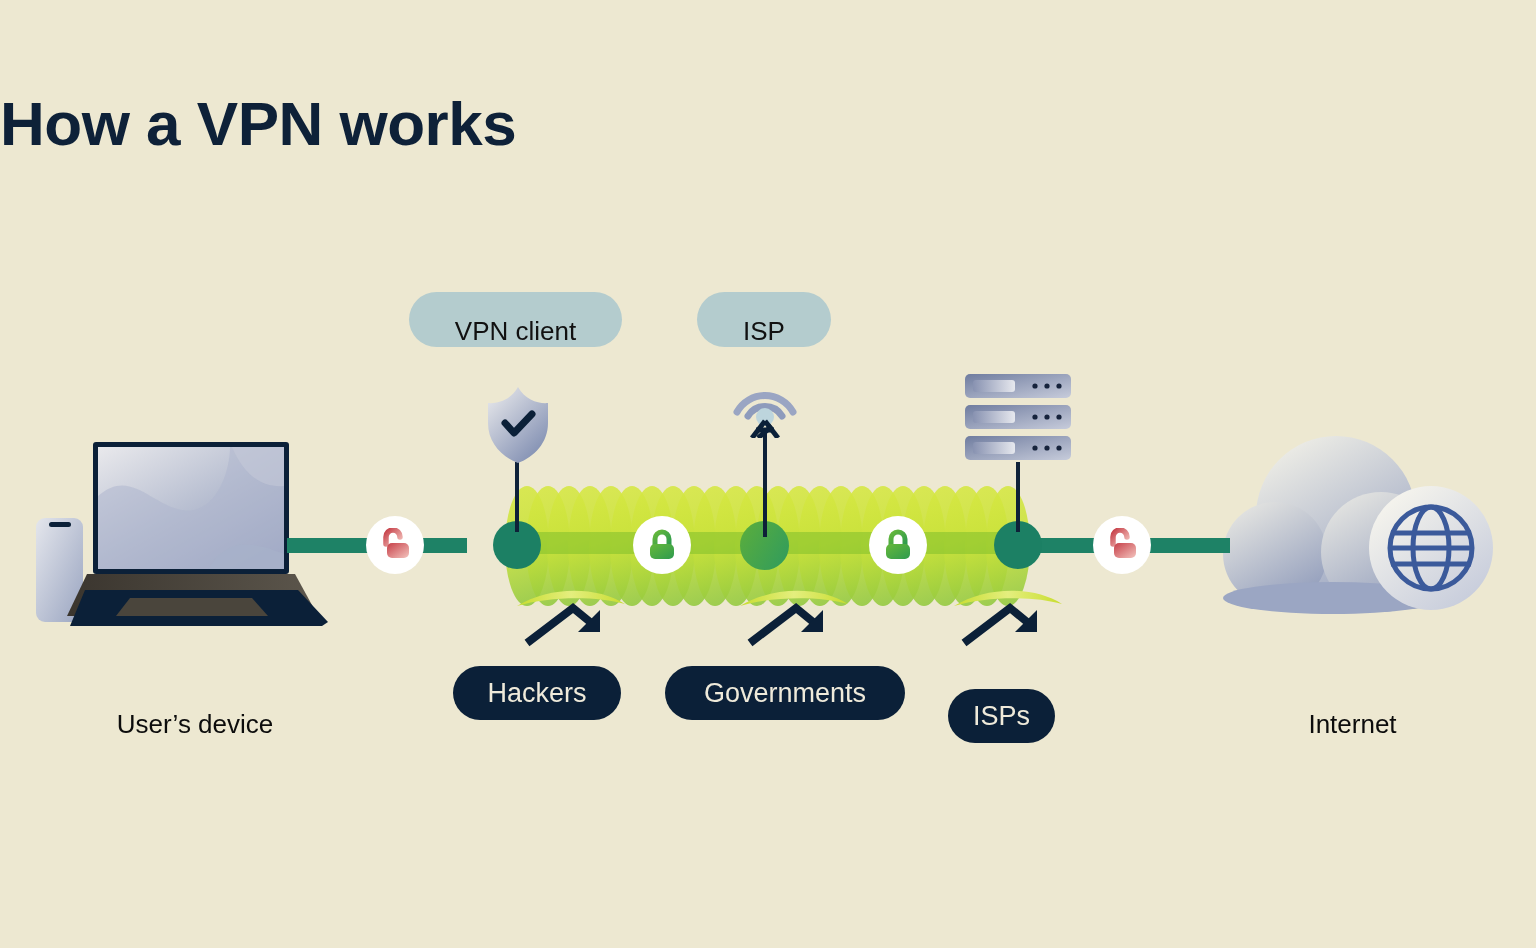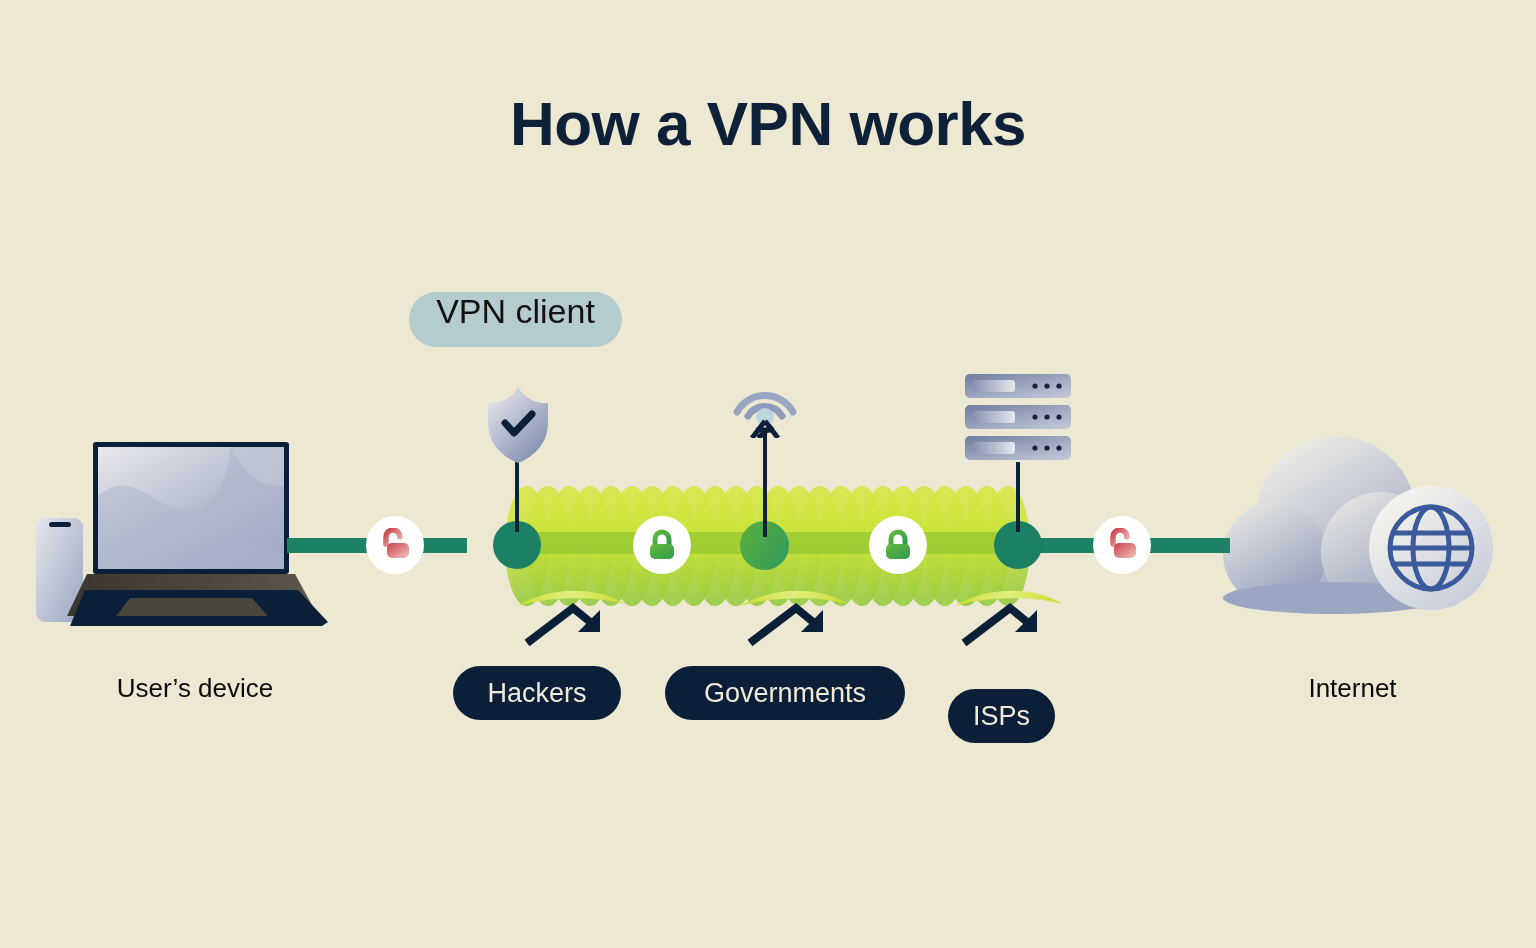--- a/index.html
+++ b/index.html
@@ -18,37 +18,36 @@
     left: 0; top: 0;
     width: 1536px;
     height: 948px;
   }
 
   
   .title {
     position: absolute;
     left: 0; top: 88px;
     width: 1536px;
-    text-align: center;
     font-size: 62px;
     font-weight: bold;
     color: #0E2138;
     letter-spacing: -0.5px;
   }
 
   
   .pill-top {
     position: absolute;
     height: 55px;
     background: #B4CCCE;
     border-radius: 28px;
     display: flex;
-    align-items: flex-start;
+    align-items: flex-end;
     justify-content: center;
-    font-size: 34px;
+    font-size: 26px;
     color: #111111;
     padding: 0 26px;
     white-space: nowrap;
   }
 
   
   .pill-dark {
     position: absolute;
     height: 54px;
     background: #0B2038;
@@ -62,20 +61,21 @@
     white-space: nowrap;
   }
 
   
   .caption {
     position: absolute;
     font-size: 26px;
     color: #0C0C0C;
     text-align: center;
     white-space: nowrap;
+    margin-top: 36px;
   }
 
   
   .stem {
     position: absolute;
     width: 4px;
     background: #0E2138;
   }
 
   
@@ -259,20 +259,23 @@
   <div class="node" style="left:740px; top:521px; width:49px; height:49px;
               background:linear-gradient(120deg,#5CAE3B 0%,#2F9B5E 100%);"></div>
 
   <div class="stem" style="left:515px; top:462px; height:70px;"></div>
   <div class="stem" style="left:763px; top:432px; height:105px;"></div>
   <div class="stem" style="left:1016px; top:462px; height:70px;"></div>
 
   <div class="pill-top" style="left:409px; top:292px; width:213px;">
     <span>VPN client</span>
   </div>
+  <div class="pill-top" style="left:697px; top:292px; width:134px;">
+    <span>ISP</span>
+  </div>
 
   <svg style="position:absolute;left:485px;top:385px;" width="66" height="80" viewBox="0 0 66 80">
     <defs>
       <linearGradient id="shGrad" x1="0" y1="0" x2="0.8" y2="1">
         <stop offset="0%" stop-color="#EDEDEE"></stop>
         <stop offset="100%" stop-color="#7E8CB0"></stop>
       </linearGradient>
     </defs>
     <path d="M33 2 C26 15 12 19 3 18 L3 38 C3 58 17 72 33 78 C49 72 63 58 63 38 L63 18 C54 19 40 15 33 2 Z" fill="url(#shGrad)"></path>
     <path d="M20 38 L29 48 L47 29" stroke="#0B2038" stroke-width="7" fill="none" stroke-linecap="round" stroke-linejoin="round"></path>

